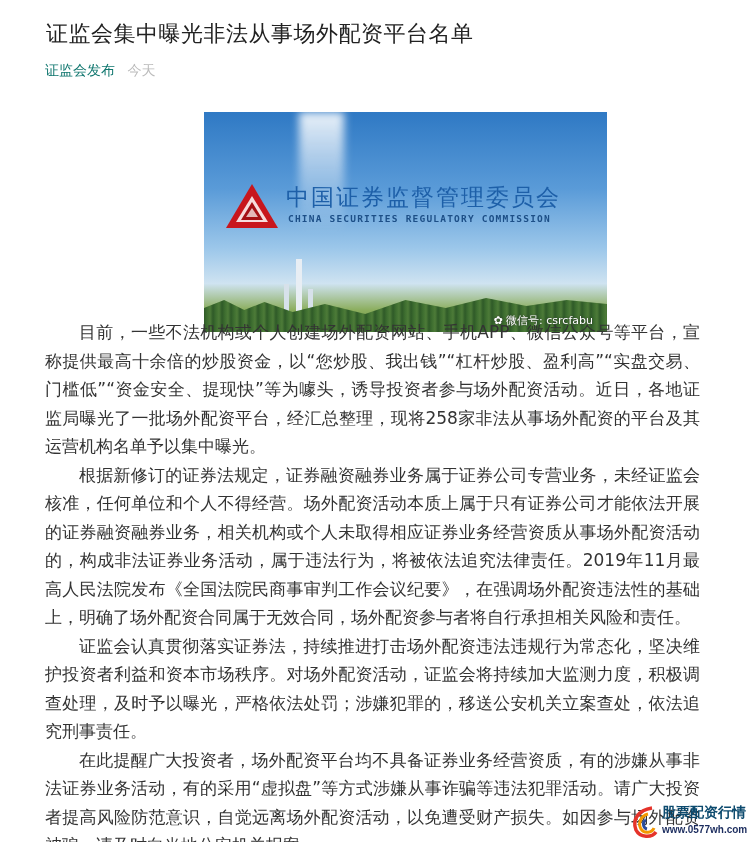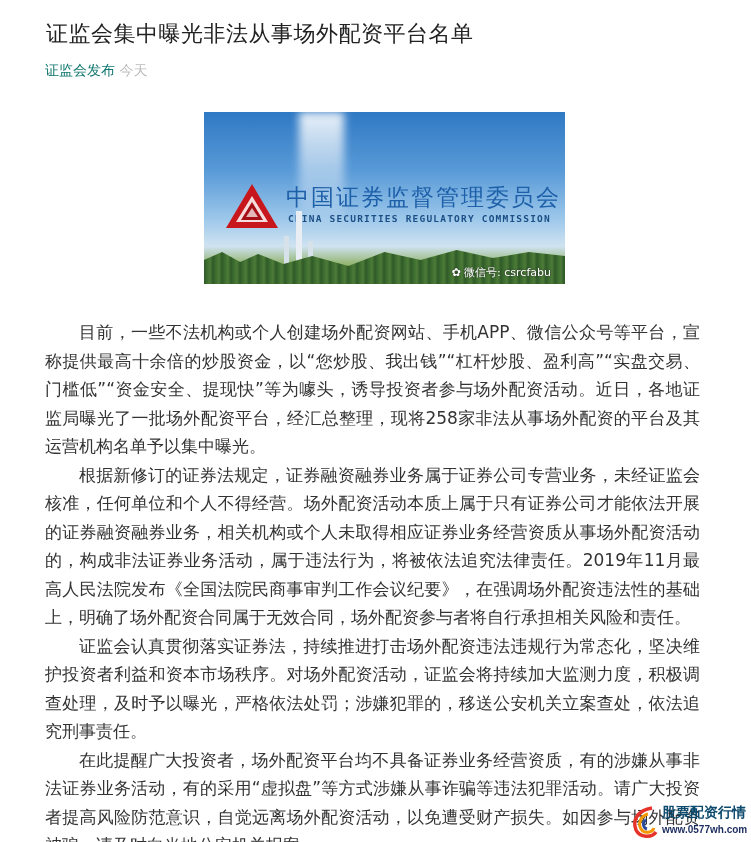--- a/index.html
+++ b/index.html
@@ -1,22 +1,22 @@
 <!DOCTYPE html>
 <html><head>
 <meta charset="utf-8">
 <style>
   html,body{margin:0;padding:0;background:#fff;}
   body{width:751px;height:842px;position:relative;overflow:hidden;font-family:"DejaVu Sans","Liberation Sans",sans-serif;color:#333;}
   .title{position:absolute;left:45px;top:18px;font-size:22px;color:#222;letter-spacing:0.5px;margin:1px;font-weight:normal;}
   .meta{position:absolute;left:45px;top:62px;font-size:14px;}
   .meta .author{color:#0f766e;}
-  .meta .date{color:#bbb;}
-  .banner{position:absolute;left:204px;top:112px;width:361px;height:172px;overflow:hidden;
-    background:linear-gradient(180deg,#2f79c4 0%,#5a9bd8 35%,#9cc7ea 62%,#cfe3f1 78%,#8cae5e 90%,#5f8a3c 100%);}
+  .meta .date{color:#bbb;margin-left:8px;}
+  .banner{position:absolute;left:204px;top:112px;width:361px;height:220px;overflow:hidden;
+    background:linear-gradient(180deg,#2f79c4 0%,#5a9bd8 35%,#9cc7ea 62%,#cfe3f1 78%,#8cae5e 90%,#5f8a3c 100%);padding-left:42px;}
   .banner .beam{position:absolute;left:95px;top:0;width:45px;height:120px;background:linear-gradient(180deg,rgba(255,255,255,0.9),rgba(255,255,255,0));filter:blur(4px);}
   .banner .logo{position:absolute;left:20px;top:70px;}
   .banner .cn{position:absolute;left:82px;top:70px;font-size:23px;color:#1d5fa8;letter-spacing:2px;white-space:nowrap;font-family:"DejaVu Sans",sans-serif;}
   .banner .en{position:absolute;left:84px;top:101px;font-size:9.5px;color:#1d4f87;letter-spacing:1.2px;white-space:nowrap;font-family:"DejaVu Sans Mono",monospace;font-weight:bold;}
   .banner .trees{position:absolute;left:0;bottom:0;width:100%;height:40px;background:repeating-linear-gradient(90deg,#2f5a28 0px,#3e6e30 3px,#4d7b38 6px,#2f5a28 9px);clip-path:polygon(0 40%,5% 20%,10% 45%,15% 25%,22% 50%,30% 30%,40% 55%,50% 20%,60% 40%,70% 15%,80% 35%,90% 20%,100% 30%,100% 100%,0 100%);}
   .banner .tower{position:absolute;left:92px;bottom:18px;width:6px;height:55px;background:#e8eef4;}
   .banner .tower2{position:absolute;left:80px;bottom:18px;width:5px;height:30px;background:#d7e1ea;}
   .banner .tower3{position:absolute;left:104px;bottom:18px;width:5px;height:25px;background:#d7e1ea;}
   .banner .wm{position:absolute;right:14px;bottom:4px;font-size:11px;color:#fff;white-space:nowrap;text-shadow:0 0 2px #333;}
   .content{position:absolute;left:45px;top:318px;width:665px;font-size:17px;line-height:28.5px;color:#333;}

